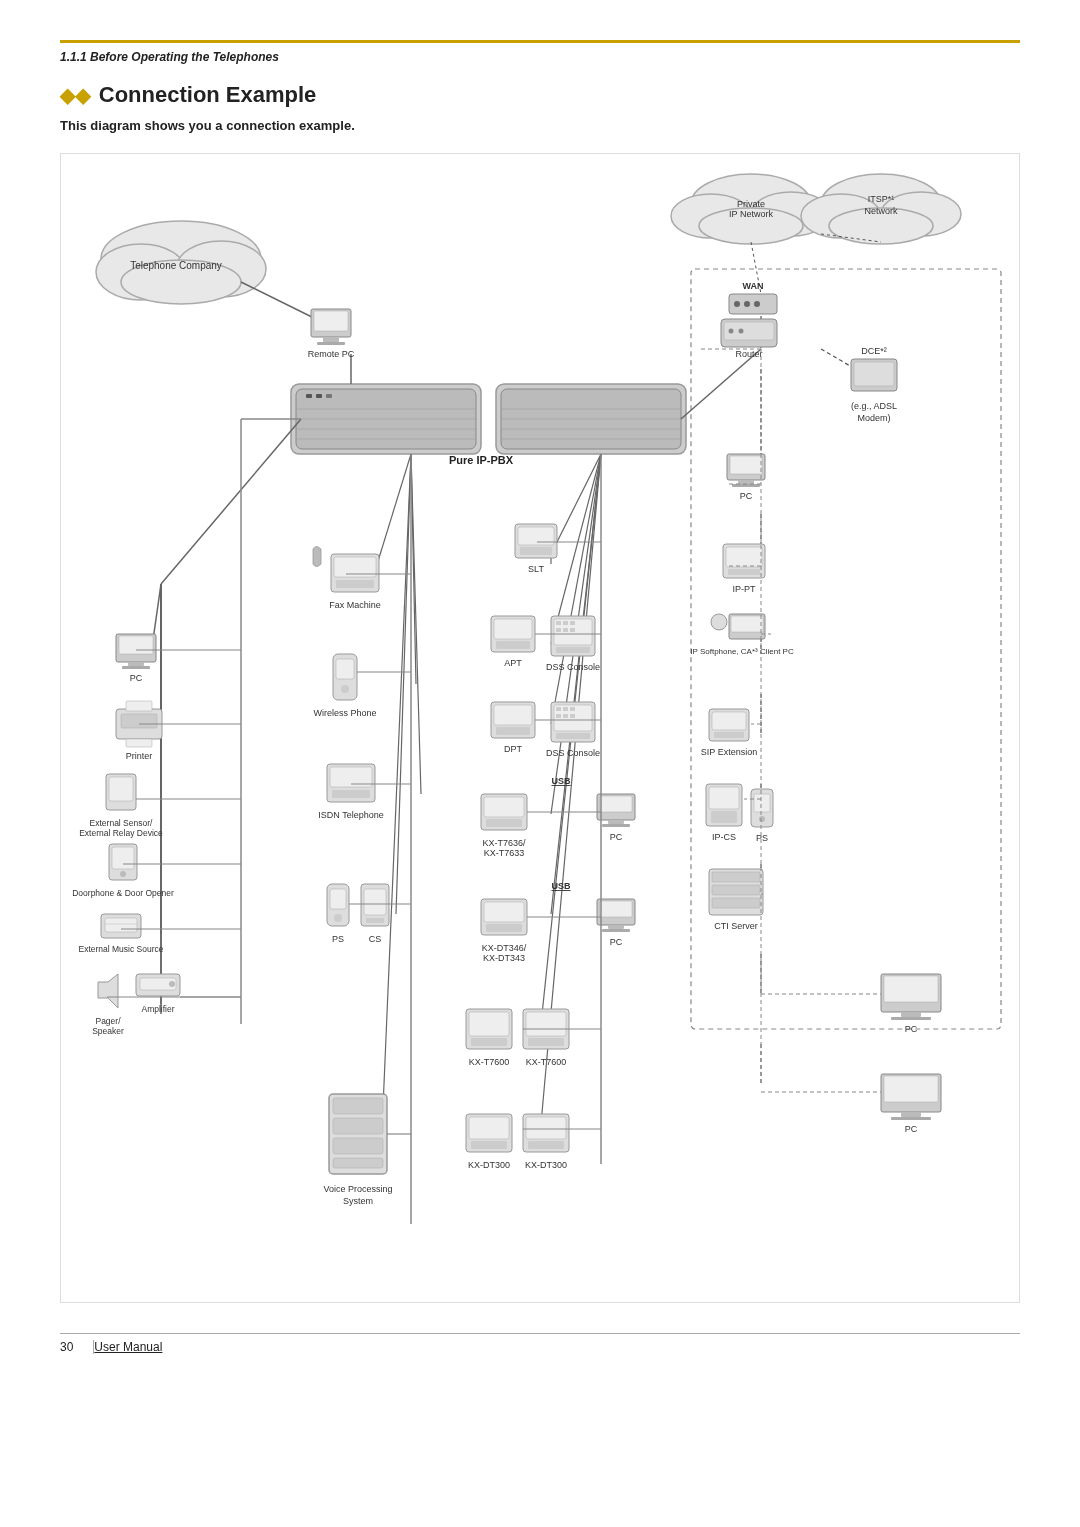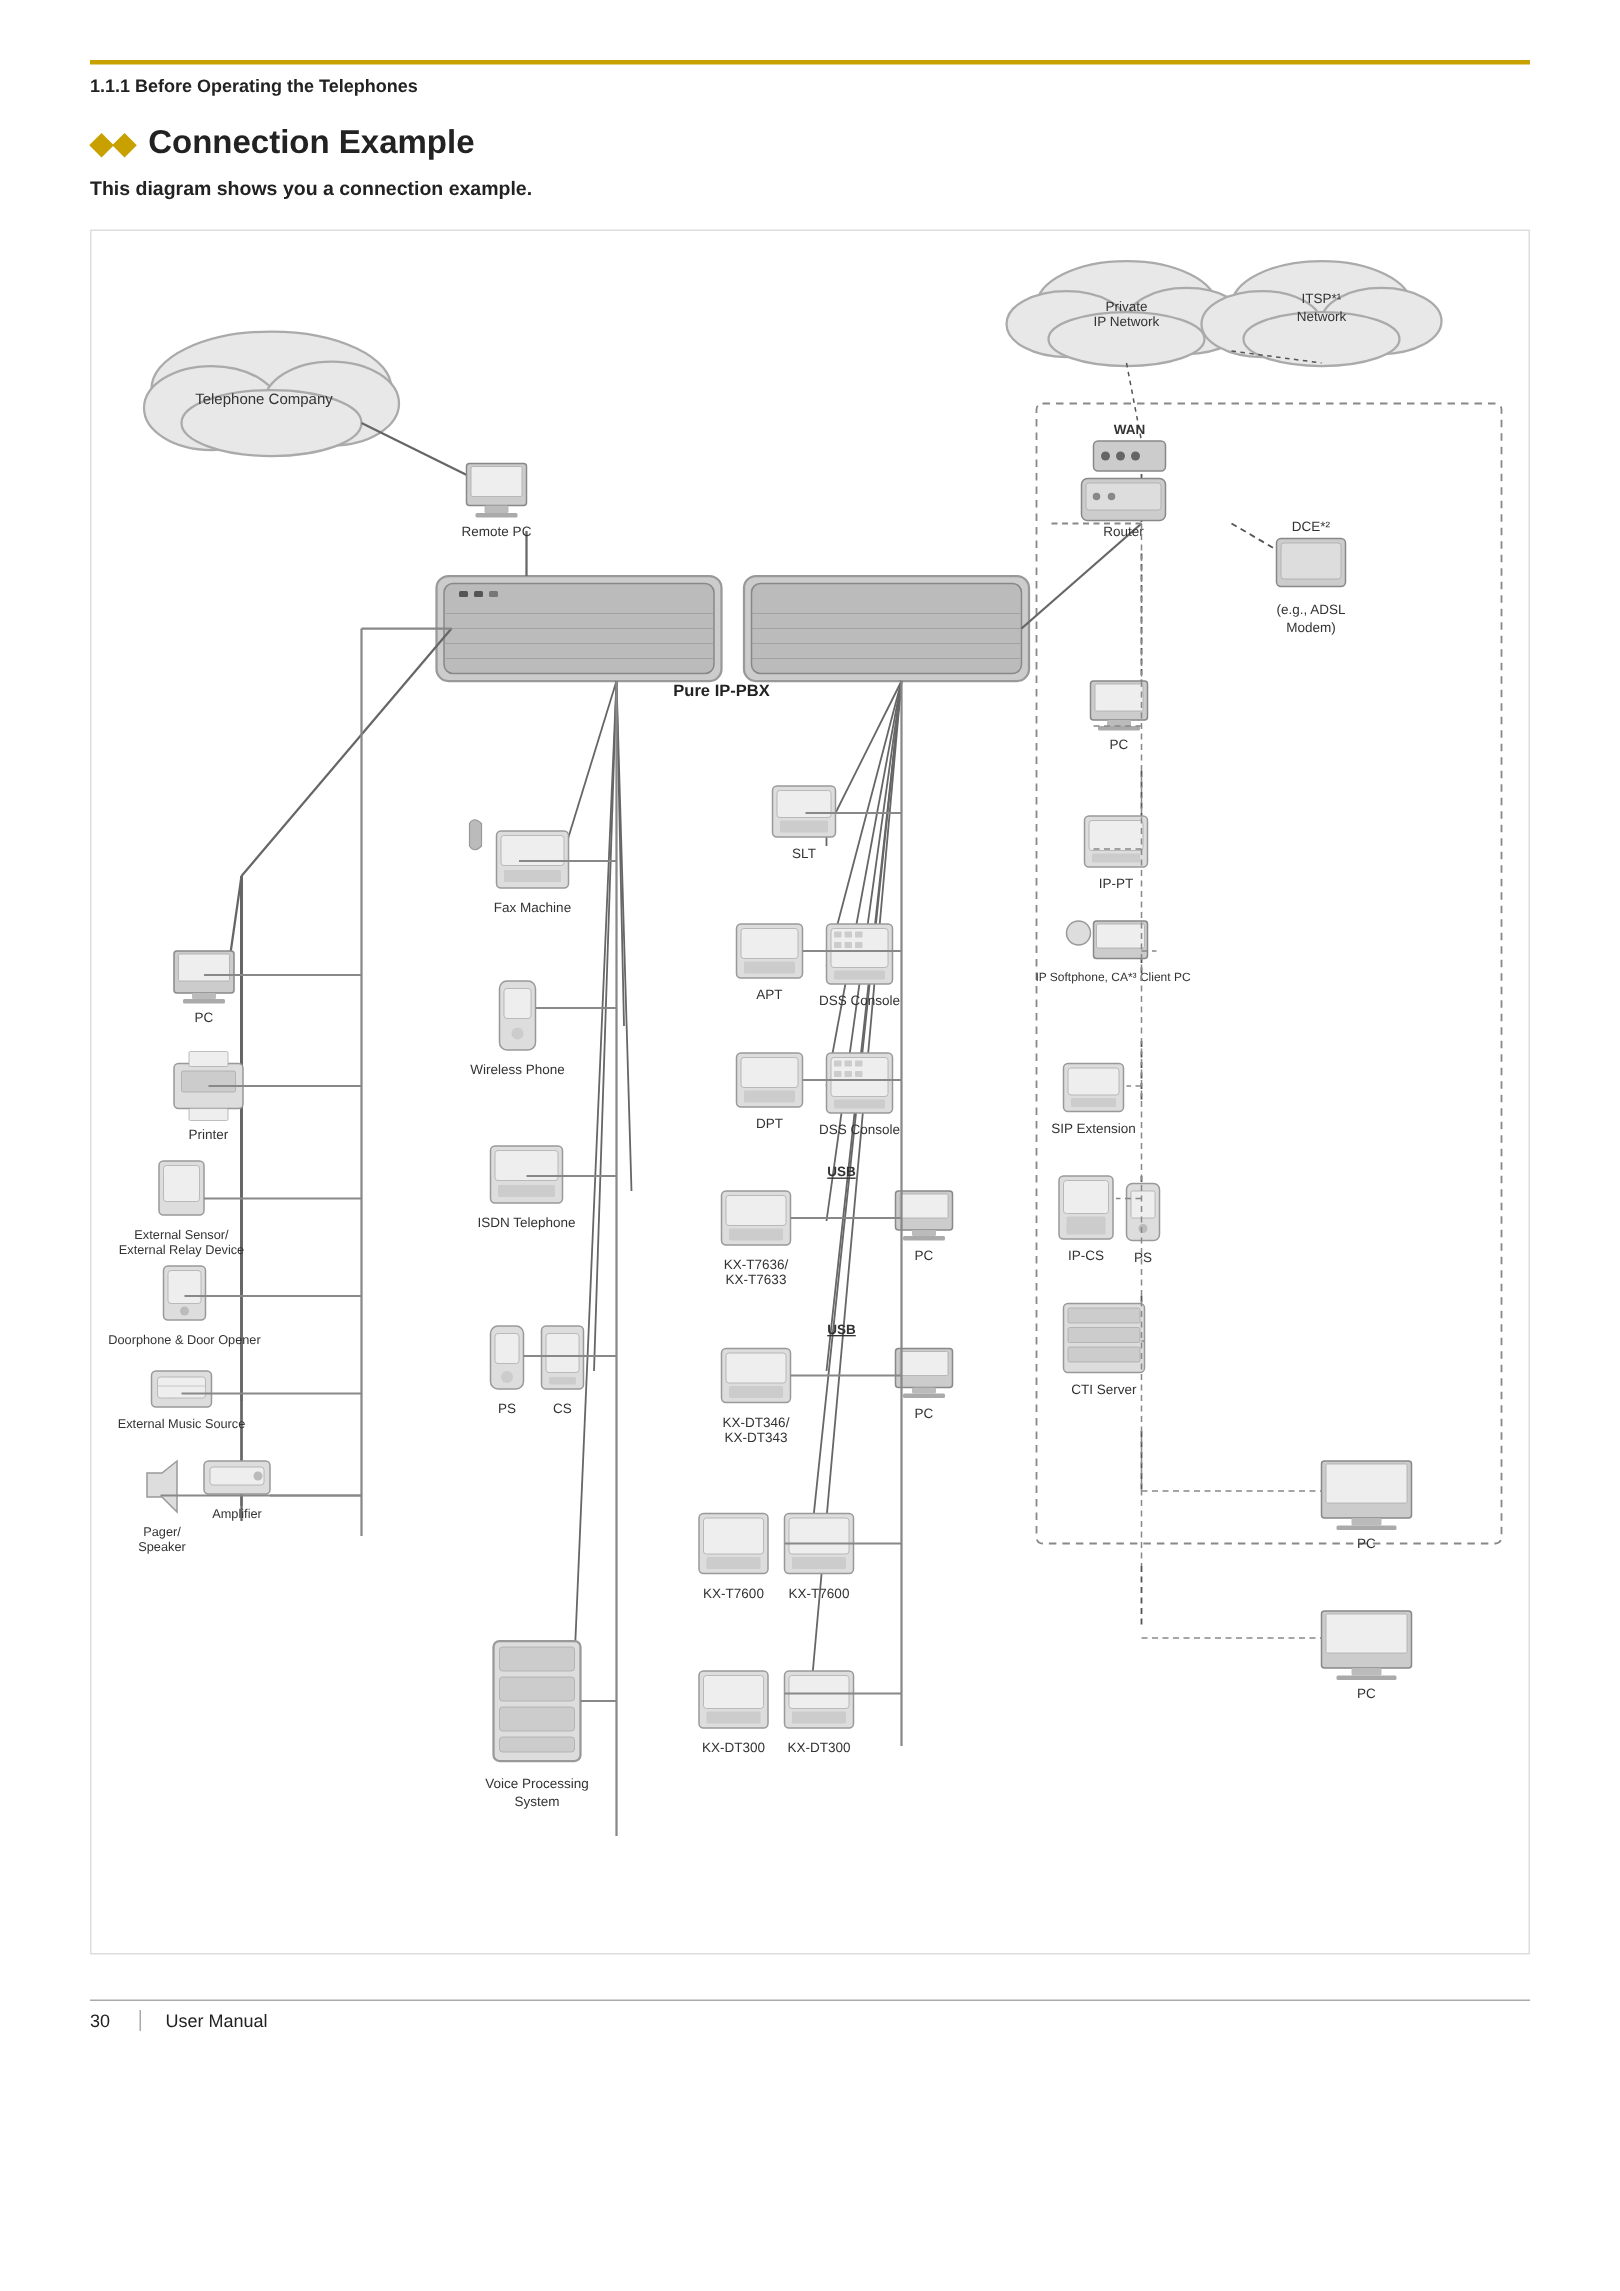--- a/index.html
+++ b/index.html
@@ -15,20 +15,21 @@
       padding: 40px 60px 40px 60px;
     }
     .section-header {
       border-top: 3px solid #c8a000;
       padding-top: 6px;
       margin-bottom: 18px;
     }
     .section-header-title {
       font-size: 12px;
       font-weight: bold;
+      font-style: italic;
     }
     .connection-title {
       font-size: 22px;
       font-weight: bold;
       margin-bottom: 10px;
       display: flex;
       align-items: center;
       gap: 8px;
     }
     .diamonds {
@@ -555,16 +556,16 @@
       <line x1="700" y1="740" x2="702" y2="740" stroke="#888" stroke-width="1" stroke-dasharray="4,3"></line>
       <line x1="700" y1="840" x2="820" y2="840" stroke="#888" stroke-width="1" stroke-dasharray="4,3"></line>
       <line x1="700" y1="938" x2="820" y2="938" stroke="#888" stroke-width="1" stroke-dasharray="4,3"></line>
 
     </svg>
   </div>
 
 
   <div class="footer-bar">
     <span>30</span>
-    <span style="border-left:1px solid #aaa; padding-left:16px;">User Manual</span>
+    <span style="border-left:1px solid #aaa; padding-left:0;text-decoration:underline;">User Manual</span>
   </div>
 
 </div>
 
 </body></html>

